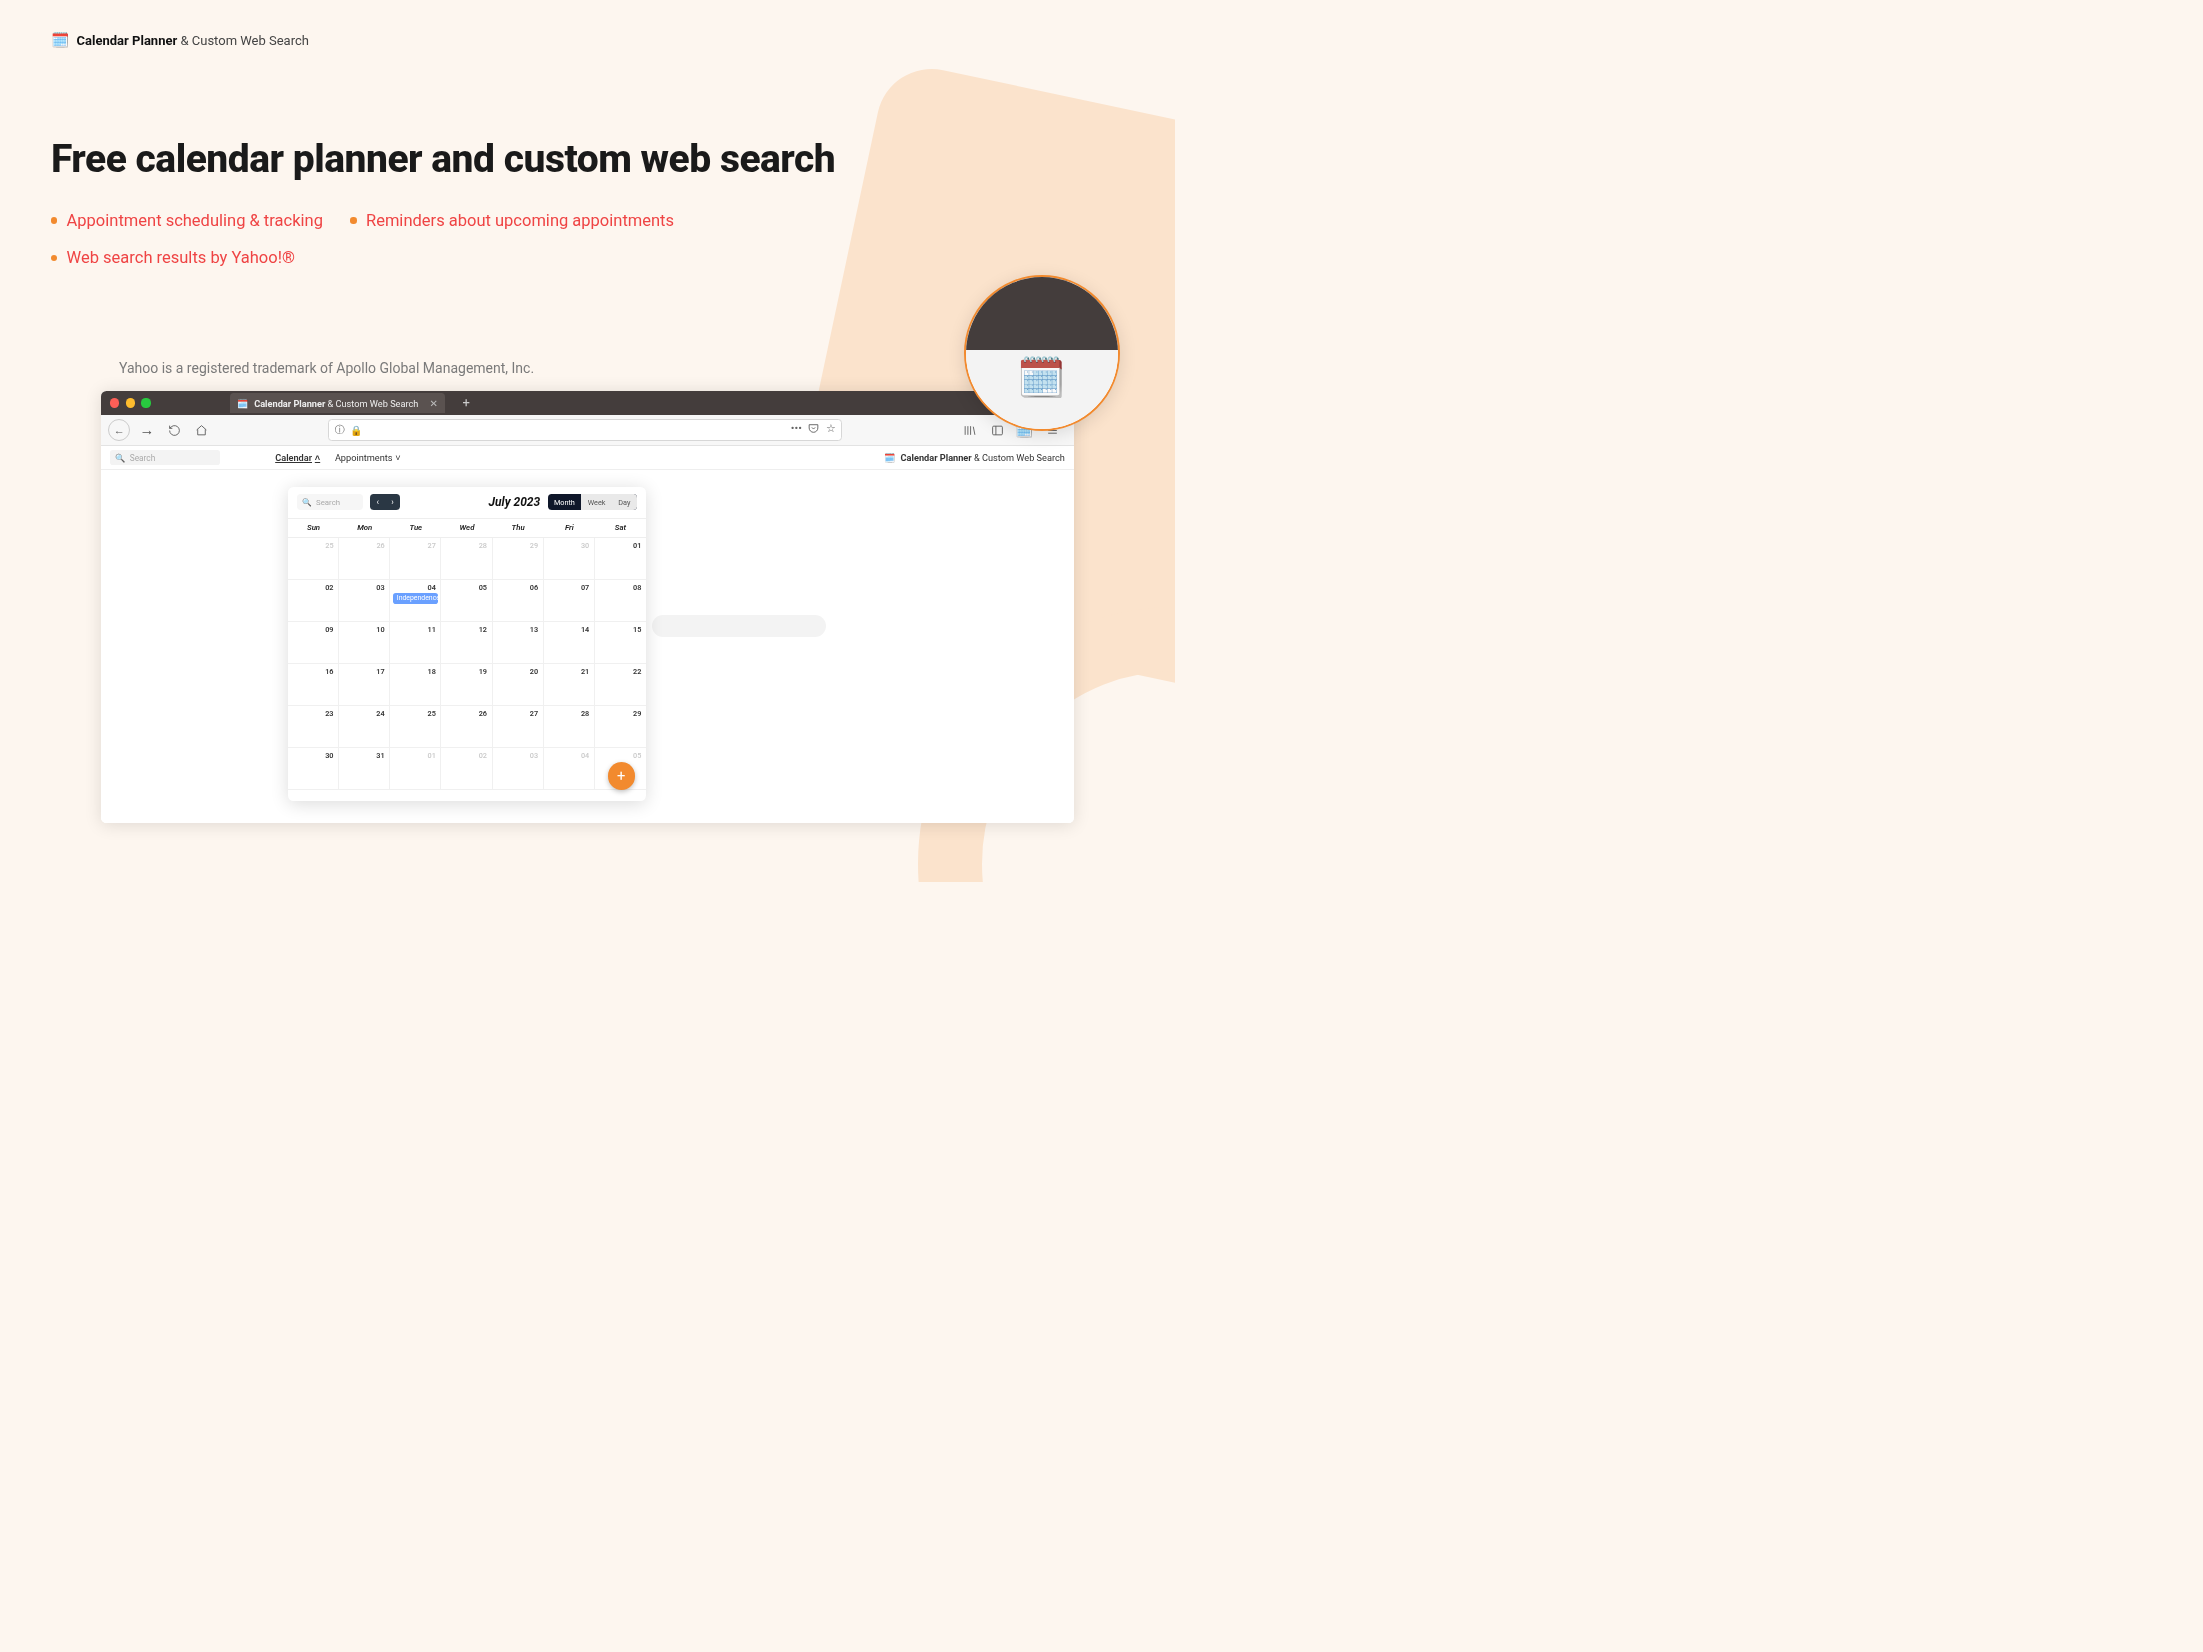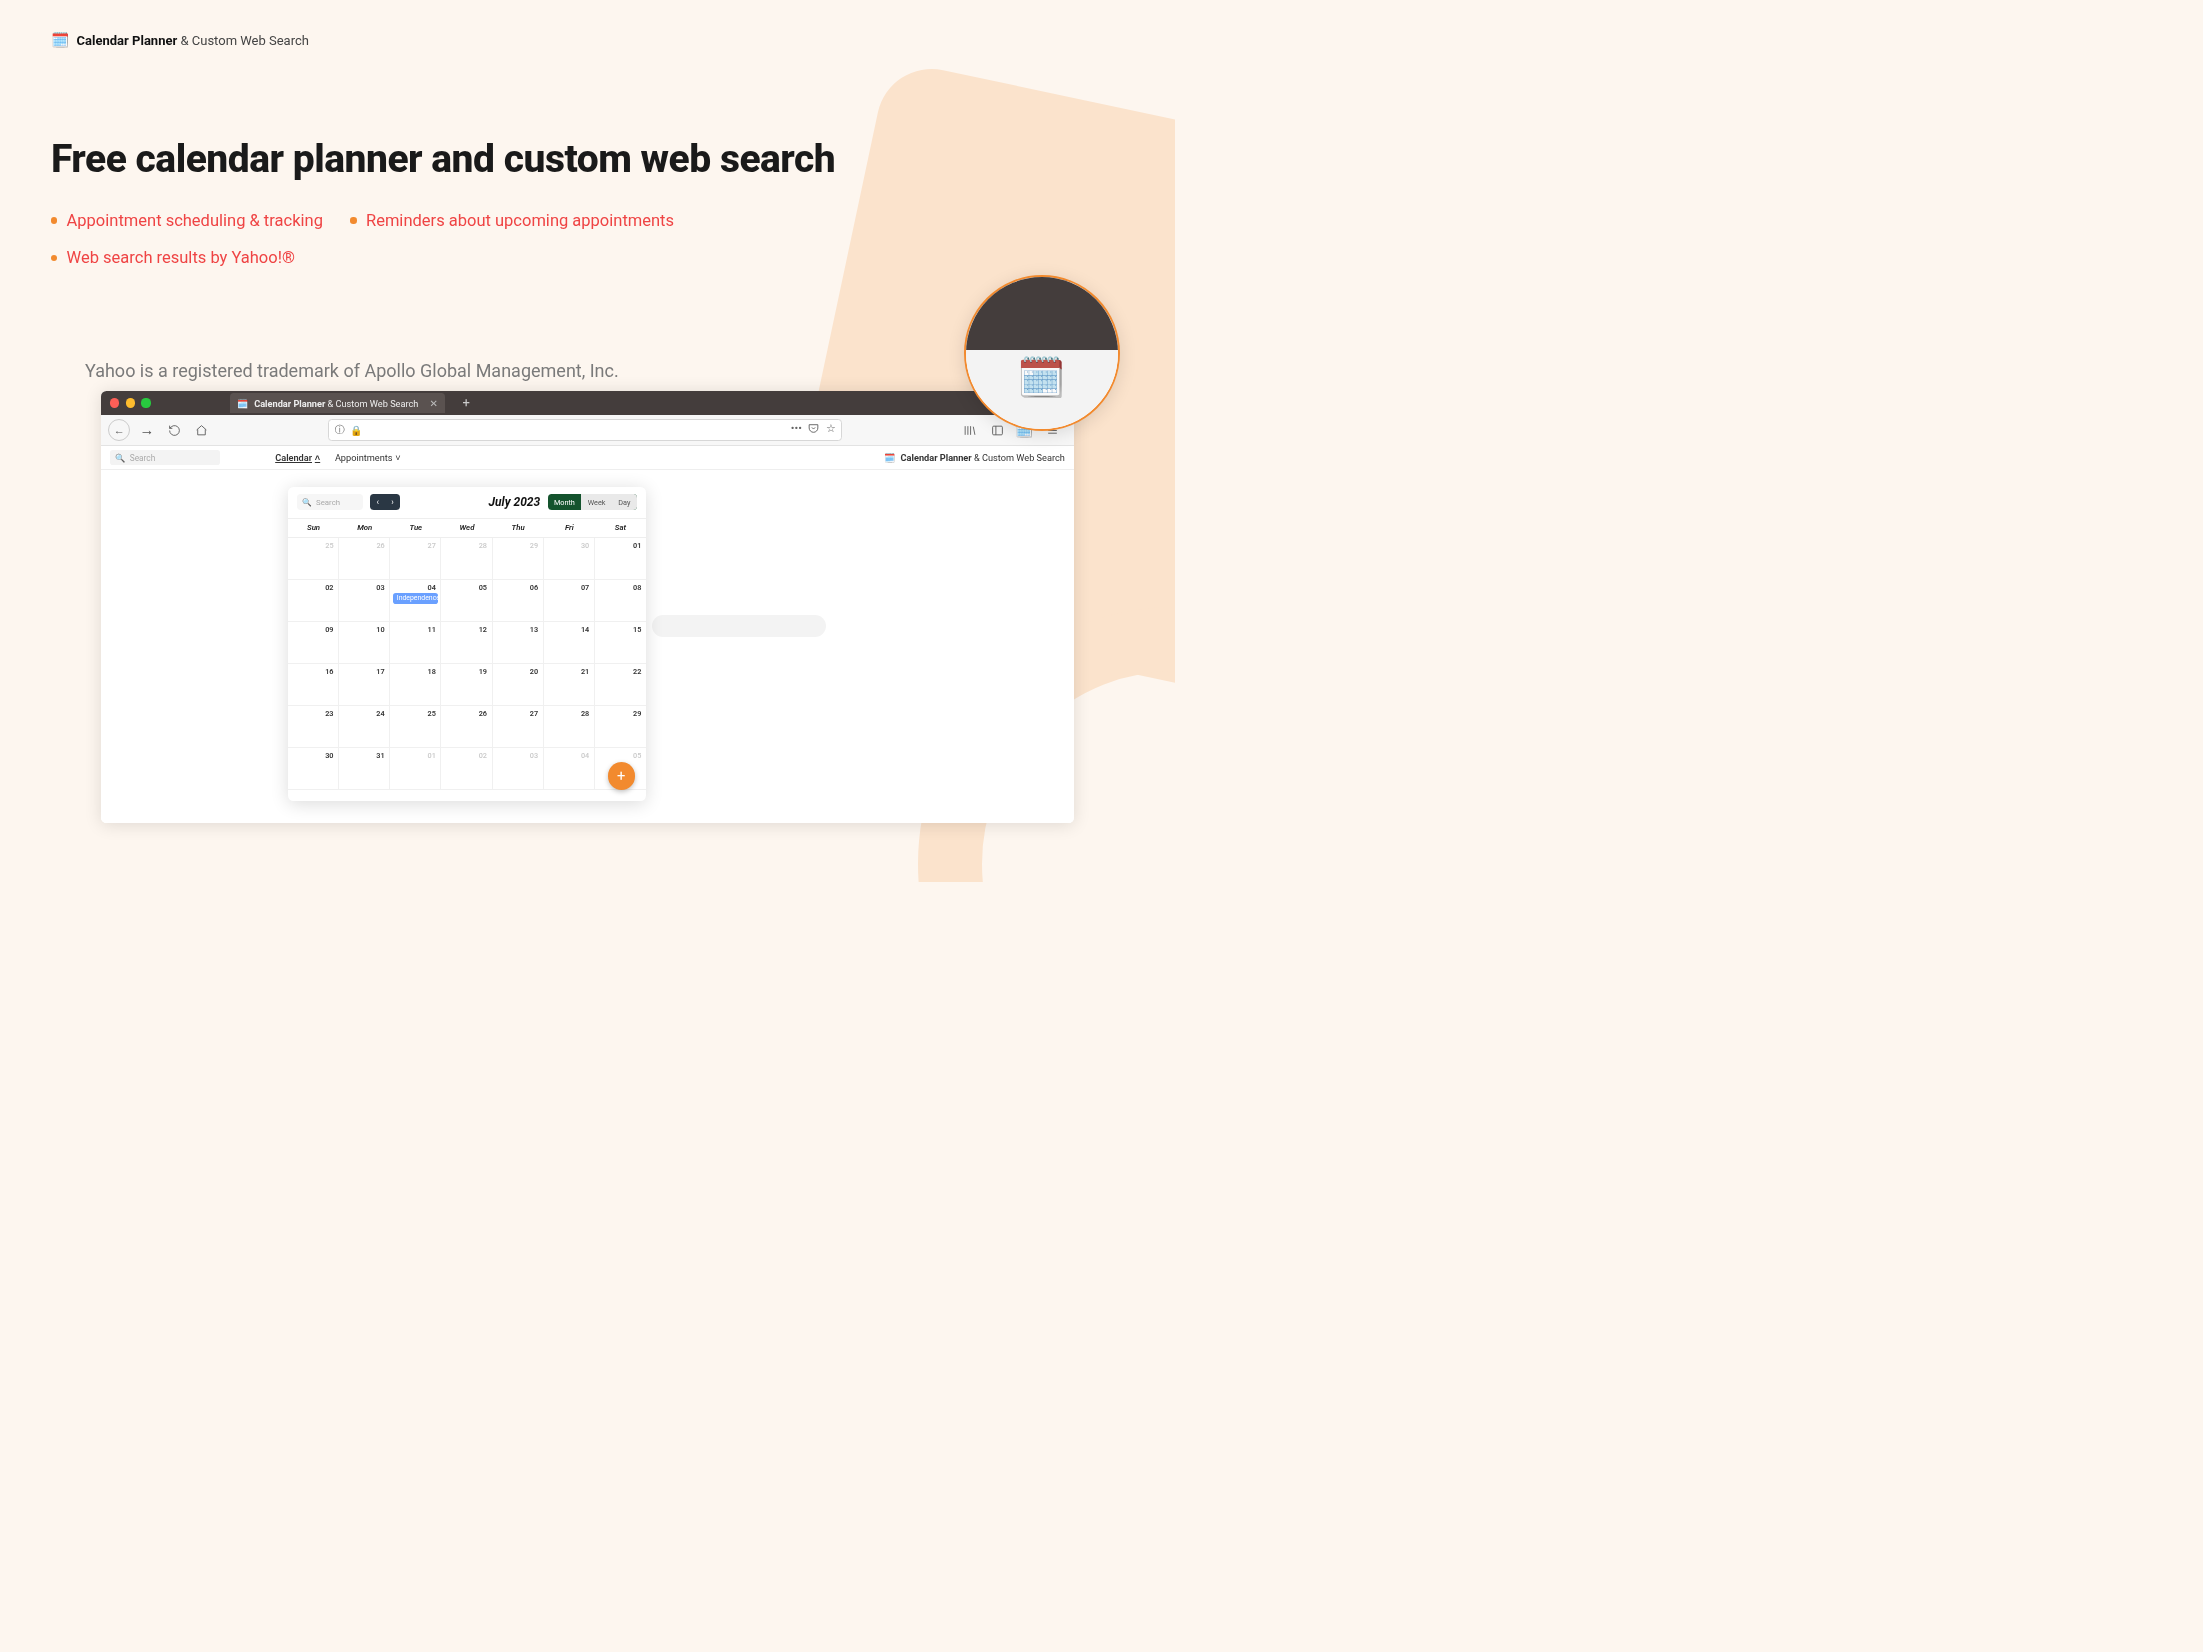--- a/index.html
+++ b/index.html
@@ -42,21 +42,21 @@
   .brand-text { font-size: 13px; }
   .brand-text .strong { font-weight: 700; color:#111; }
   .brand-text .light  { font-weight: 400; color:#444; }
 
   
   .headline { position:absolute; top:136px; left:51px; font-size:39px; font-weight:800; letter-spacing:-0.5px; z-index:2;}
   .bullets { position:absolute; top:211px; left:51px; display:grid; grid-template-columns:auto auto; column-gap:27.5px; row-gap:18.4px; font-size:16.5px; color:#ef4444; z-index:2;}
   .bullet { display:flex; align-items:center; gap:9.2px;}
   .dot { width:6.4px; height:6.4px; background:#f28a2e; border-radius:50%; flex:none;}
 
-  .trademark { position:absolute; top:360px; left:85px; font-size:18px; color:#7a7a7a; z-index:2;}
+  .trademark { position:absolute; top:360px; left:119px; font-size:14px; color:#7a7a7a; z-index:2;}
 
   
   .browser {
     position:absolute; top:391px; left:101px; width:973px; height:432px;
     background:#fff; border-radius:5.5px; box-shadow:0 1.8px 16.5px rgba(0,0,0,.12);
     overflow:hidden; z-index:2;
   }
   .titlebar { height:24px; background:#443d3c; display:flex; align-items:center; padding:0 9.2px; gap:6.4px;}
   .tl-dot { width:9.2px; height:9.2px; border-radius:50%; }
   .tl-red{background:#fd5f57;} .tl-yel{background:#fdbc2e;} .tl-grn{background:#28c83f;}
@@ -88,21 +88,21 @@
   .cal {
     position:absolute; top:16.5px; left:187px; width:358px; background:#fff;
     border-radius:5.5px; box-shadow:0 2.8px 18.4px rgba(0,0,0,.14); z-index:1;
     padding:7.3px 0 11px;
   }
   .cal-top { display:flex; align-items:center; padding:0 9.2px; gap:7.3px;}
   .cal-search { flex:0 0 66px; height:16.5px; background:#f6f6f6; border-radius:3.7px; display:flex; align-items:center; gap:3.7px; padding:0 5.5px; font-size:7.8px; color:#aaa;}
   .nav-pair { display:flex; background:#2a3744; border-radius:3.7px; overflow:hidden;}
   .nav-pair span { width:14.7px; height:16.5px; color:#fff; font-size:8.3px; display:flex; align-items:center; justify-content:center;}
   .cal-title { flex:1; text-align:right; font-size:12px; font-weight:700; color:#111;font-style:italic;}
-  .seg { display:flex; background:#14532d; border-radius:3.7px; overflow:hidden; font-size:7.3px;}
+  .seg { display:flex; background:#0f172a; border-radius:3.7px; overflow:hidden; font-size:7.3px;}
   .seg span { padding:3.7px 6.4px; color:#fff;}
   .seg span.inactive { background:#e9e9e9; color:#555;}
 
   .cal-grid { margin-top:7.3px; border-top:0.9px solid #eee;}
   .dow { display:grid; grid-template-columns:repeat(7,1fr);font-style:italic; }
   .dow div { text-align:center; font-size:7.8px; font-weight:600; padding:4.6px 0; color:#222; border-bottom:0.9px solid #eee;}
   .weeks { display:grid; grid-template-columns:repeat(7,1fr); }
   .cell { height:42px; border-right:0.9px solid #f0f0f0; border-bottom:0.9px solid #f0f0f0; position:relative; font-size:7.3px; }
   .cell:nth-child(7n){border-right:none;}
   .num { position:absolute; top:2.8px; right:4.6px; color:#333; font-weight:600;}

